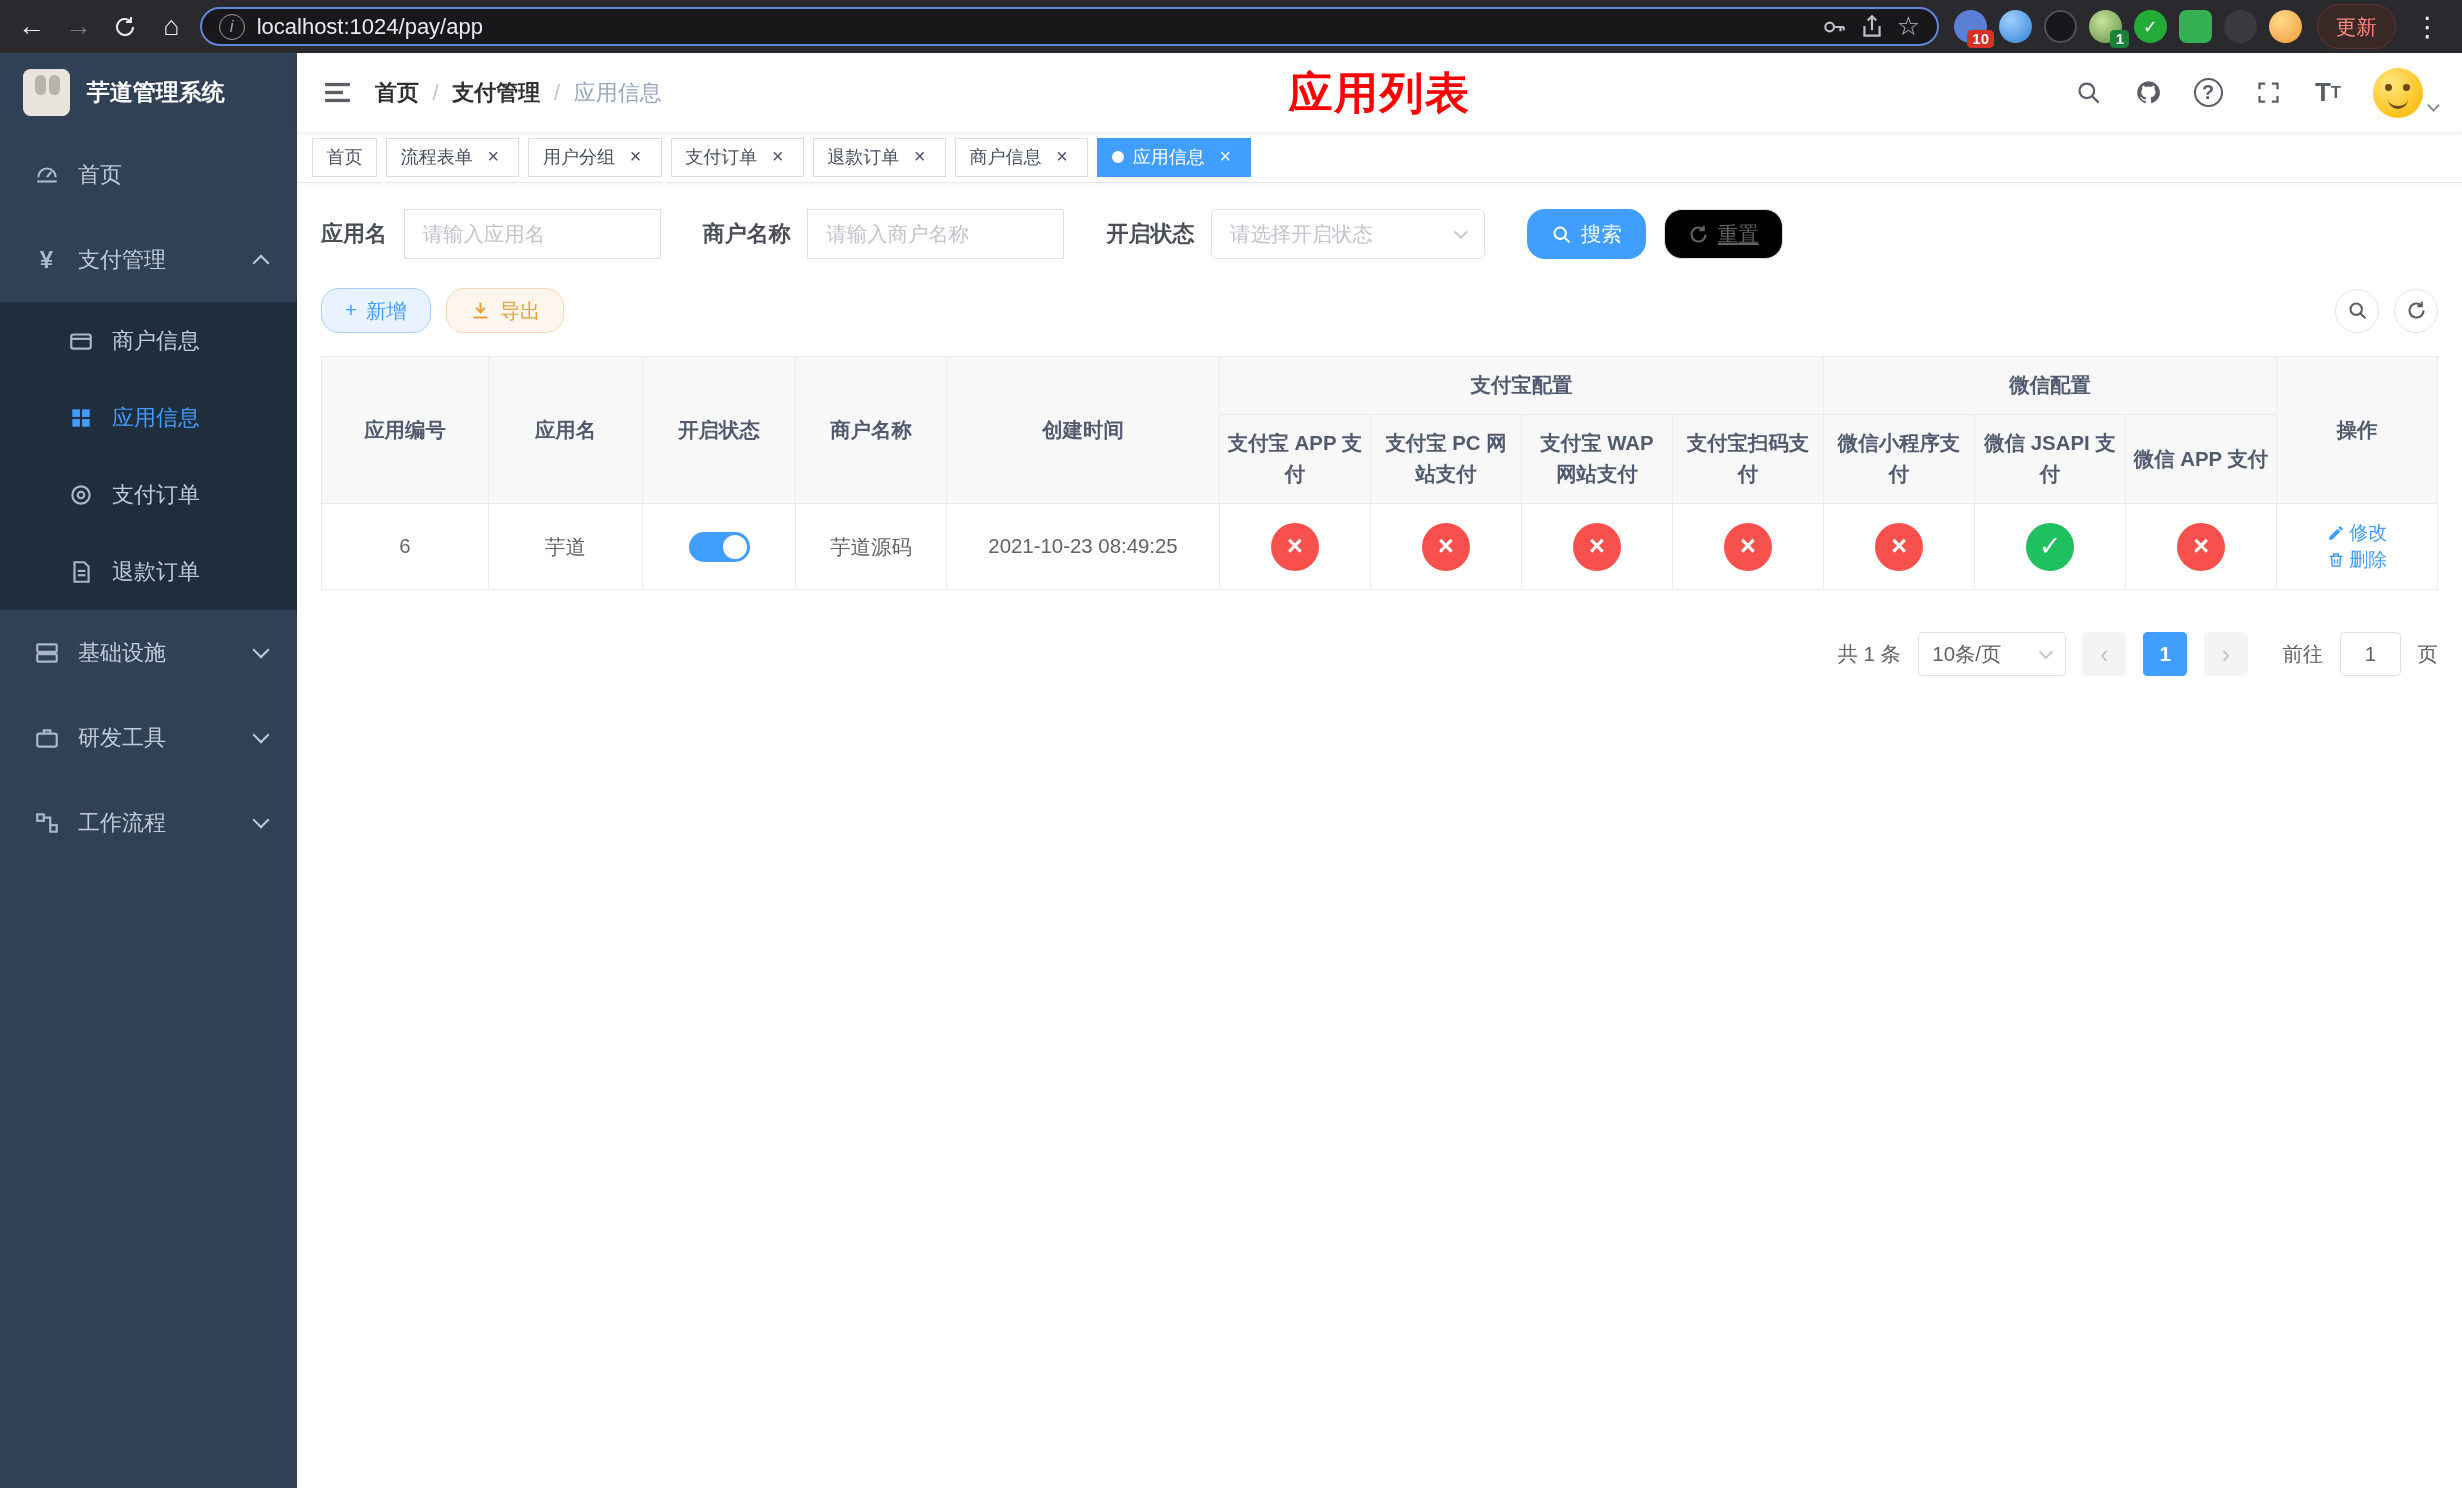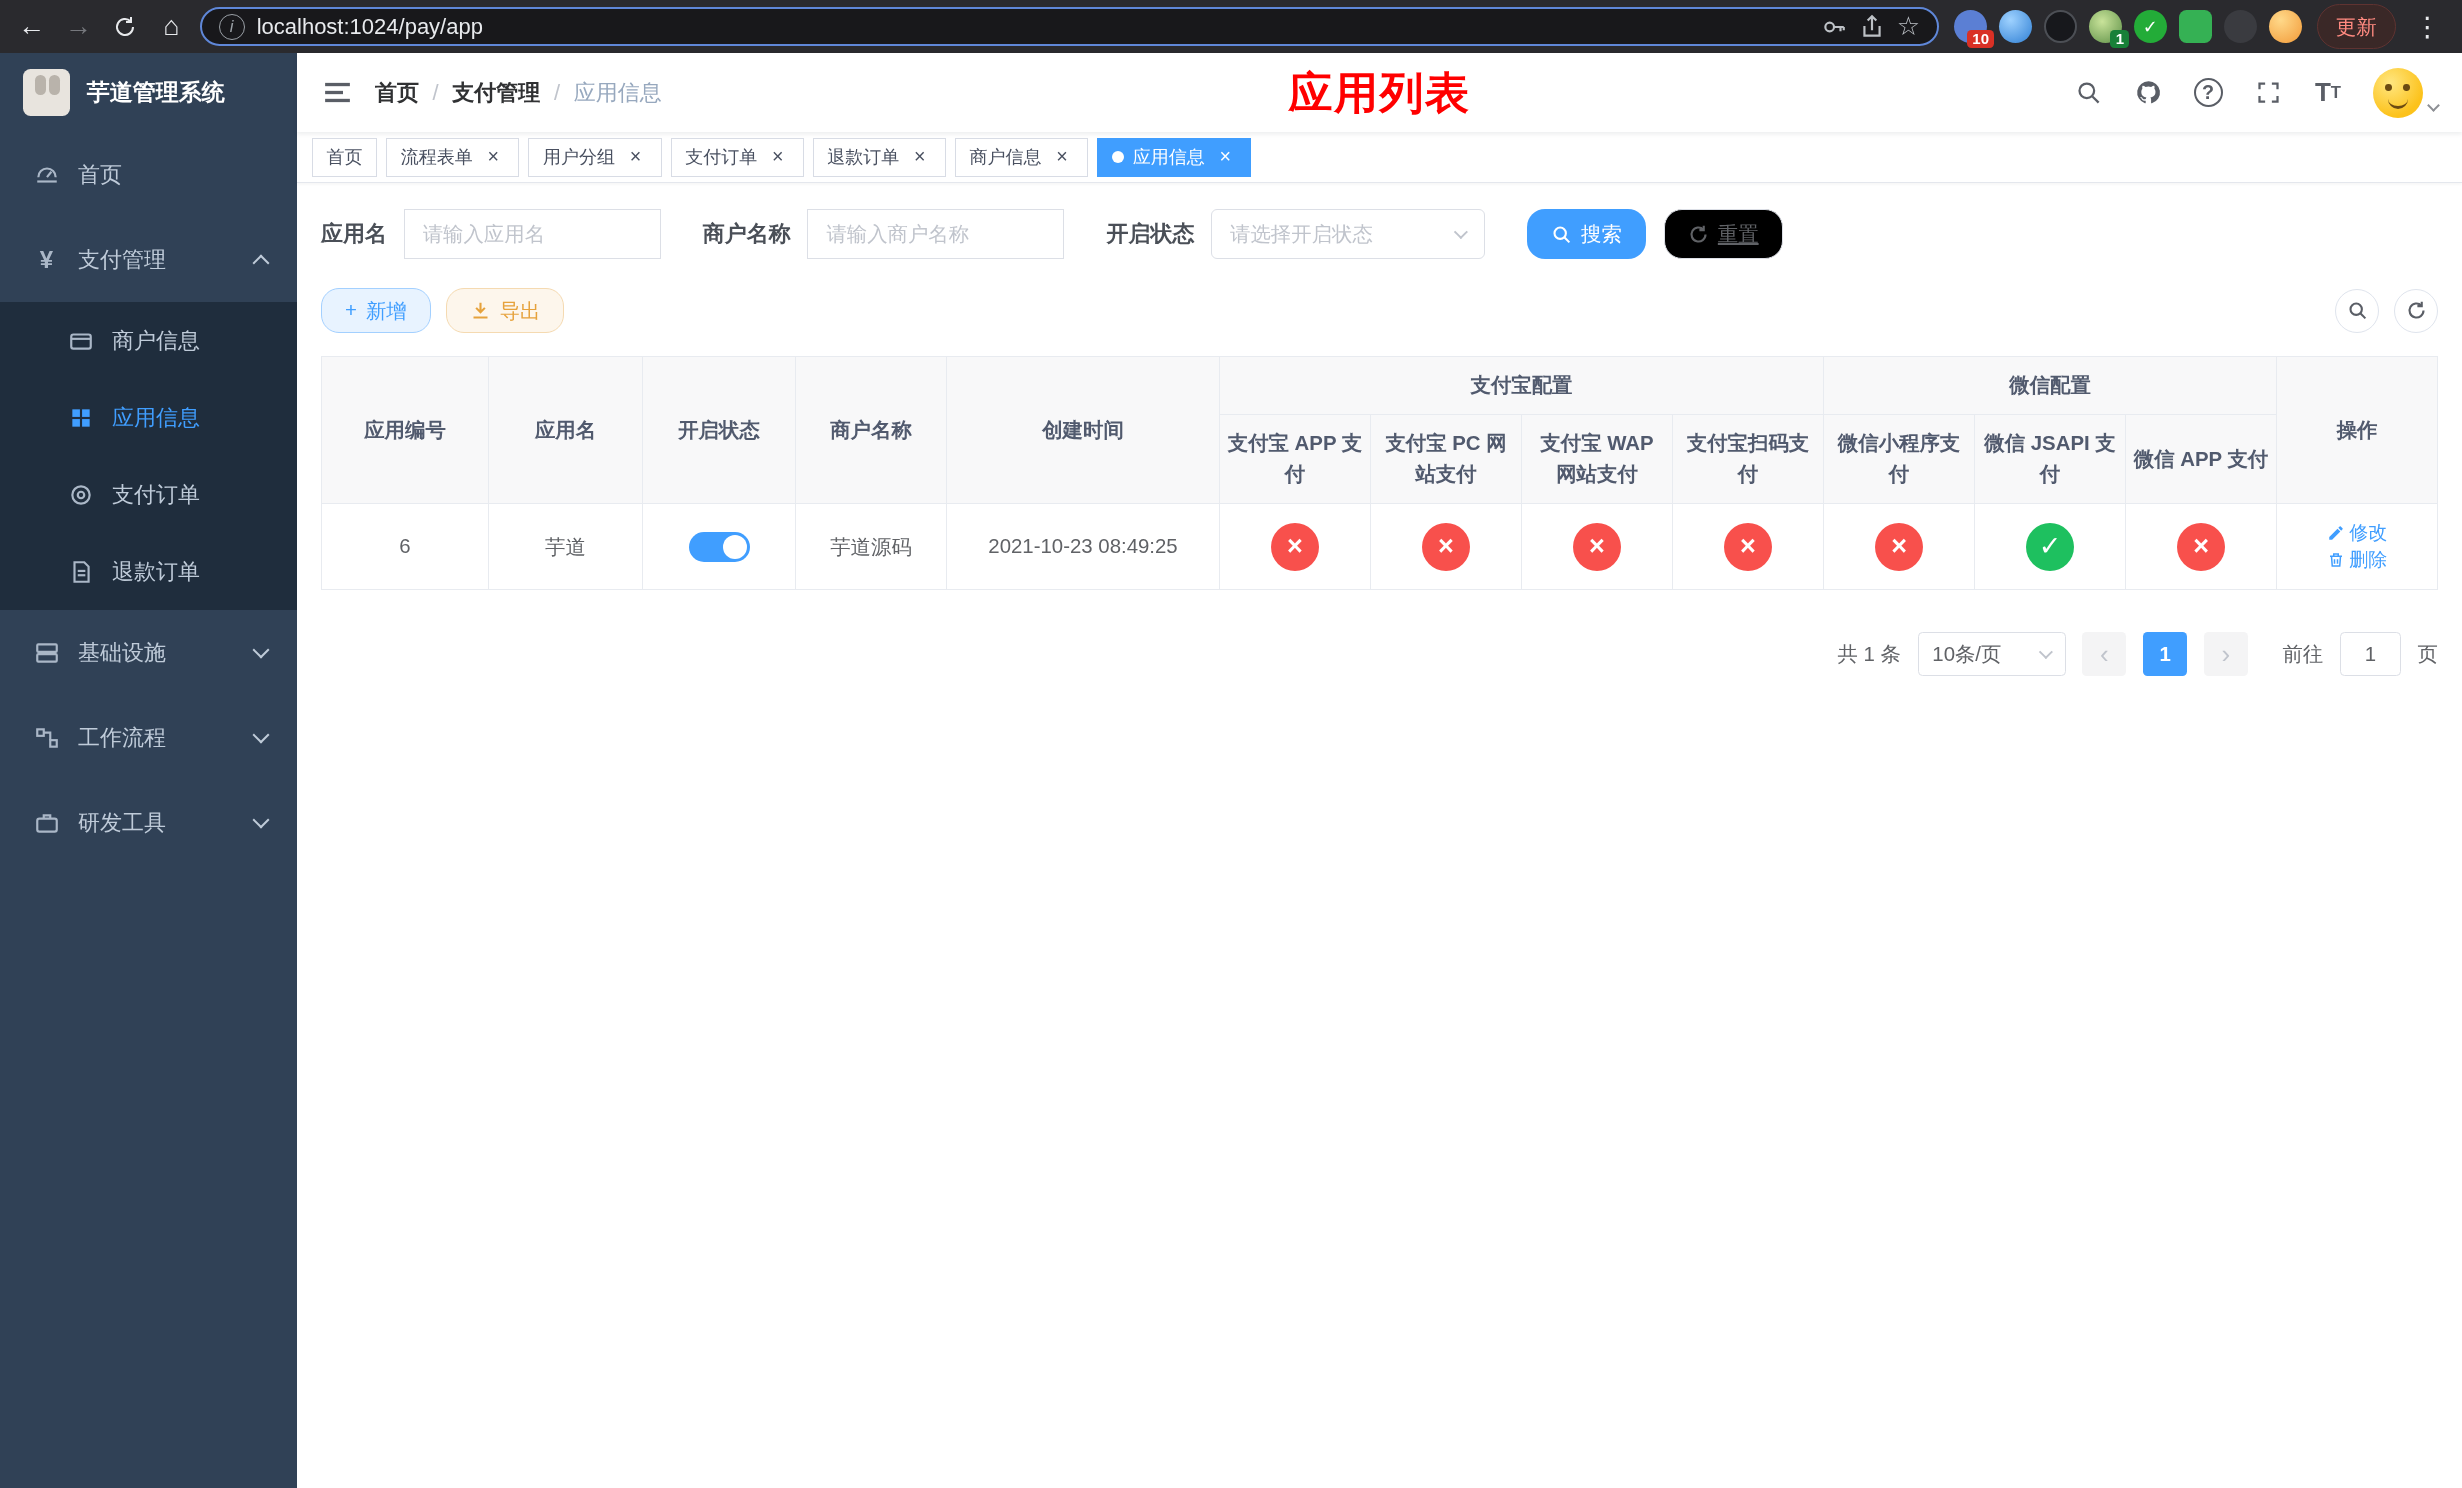--- a/index.html
+++ b/index.html
@@ -268,37 +268,37 @@
             <rect x="3" y="13" width="18" height="7" rx="1"></rect>
         </svg>
       </span>
       <span>基础设施</span>
       <span class="chev down"></span>
     </div>
 
     <div class="mi">
       <span class="ic">
         <svg viewBox="0 0 24 24" fill="none" stroke="currentColor" stroke-width="2">
+          <rect x="3" y="8" width="18" height="12" rx="2"></rect>
+            <path d="M9 8V5h6v3"></path>
+        </svg>
+      </span>
+      <span>研发工具</span>
+      <span class="chev down"></span>
+    </div>
+
+    <div class="mi">
+      <span class="ic">
+        <svg viewBox="0 0 24 24" fill="none" stroke="currentColor" stroke-width="2">
           <rect x="3" y="4" width="6" height="6"></rect>
             <rect x="15" y="14" width="6" height="6"></rect>
             <path d="M9 7h6v7"></path>
         </svg>
       </span>
       <span>工作流程</span>
-      <span class="chev down"></span>
-    </div>
-
-    <div class="mi">
-      <span class="ic">
-        <svg viewBox="0 0 24 24" fill="none" stroke="currentColor" stroke-width="2">
-          <rect x="3" y="8" width="18" height="12" rx="2"></rect>
-            <path d="M9 8V5h6v3"></path>
-        </svg>
-      </span>
-      <span>研发工具</span>
       <span class="chev down"></span>
     </div>
   </div>
 
   <div class="main">
 
     <div class="navbar">
       <span class="hamb">
         <svg viewBox="0 0 24 24" fill="currentColor">
           <rect x="3" y="5" width="18" height="2.4"></rect>

